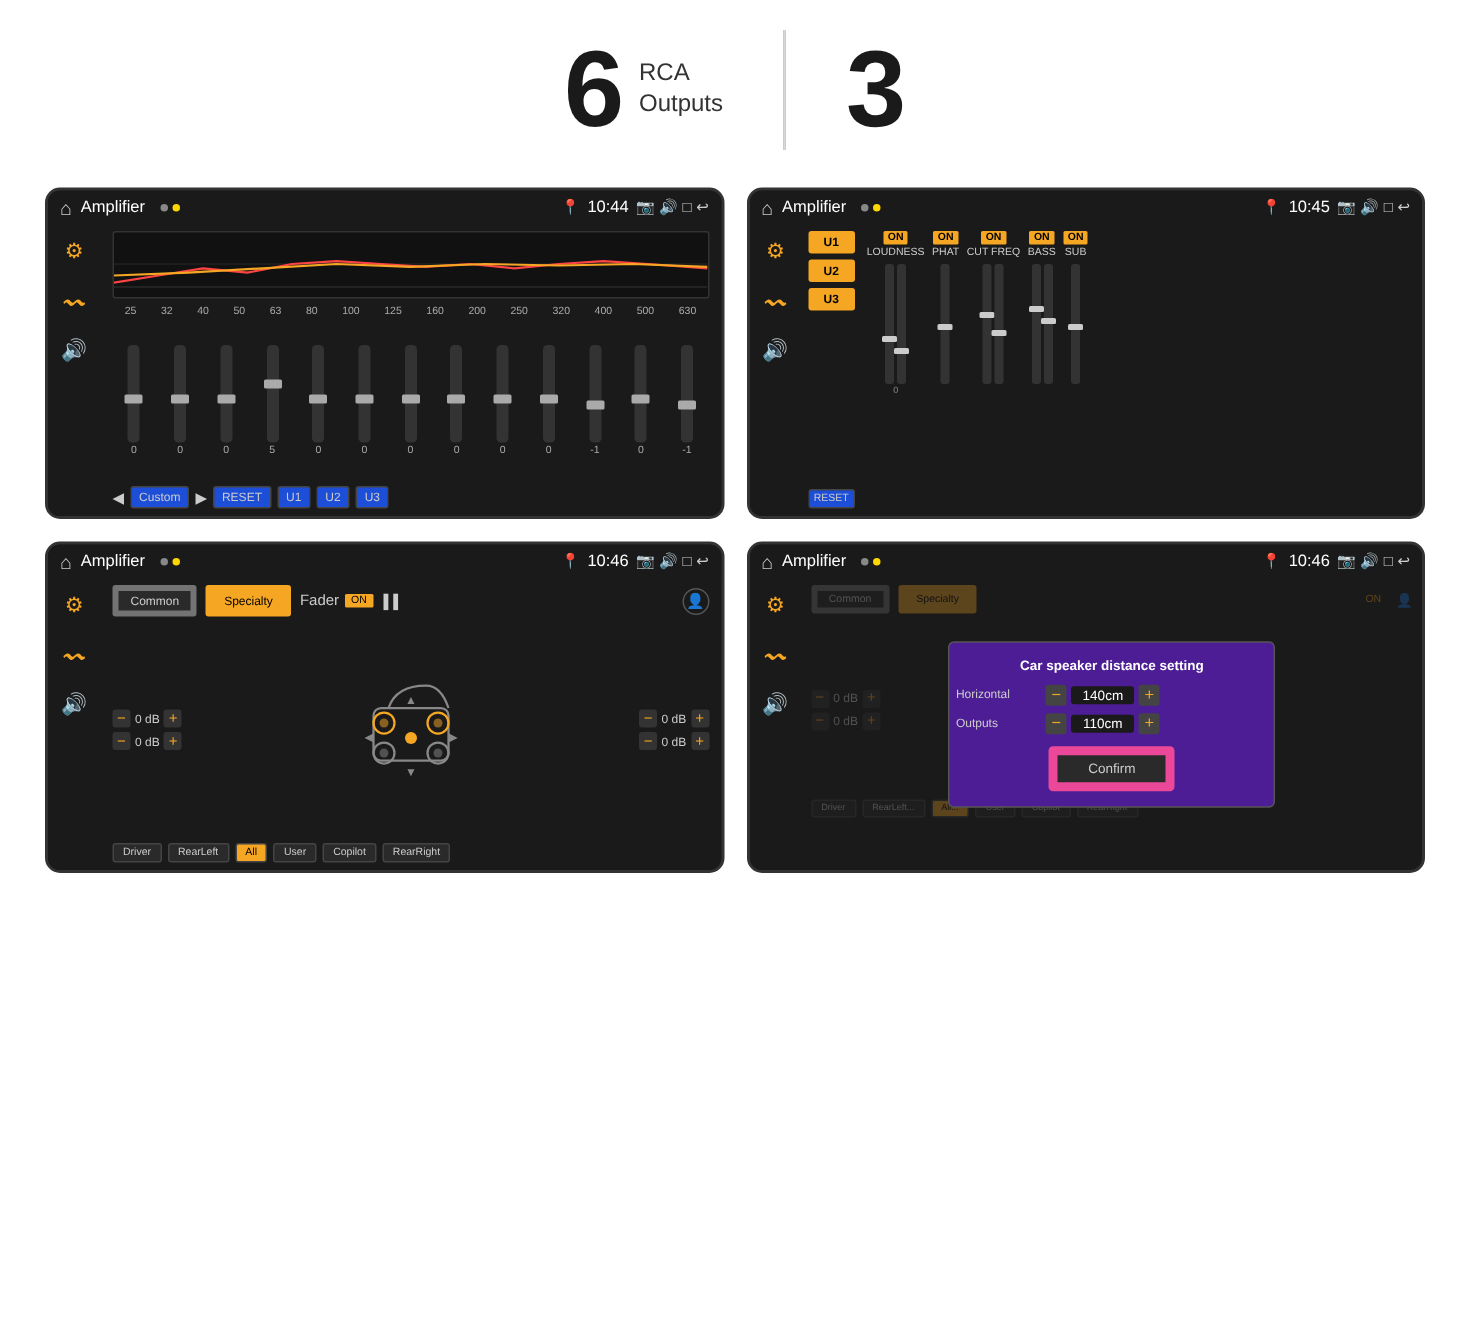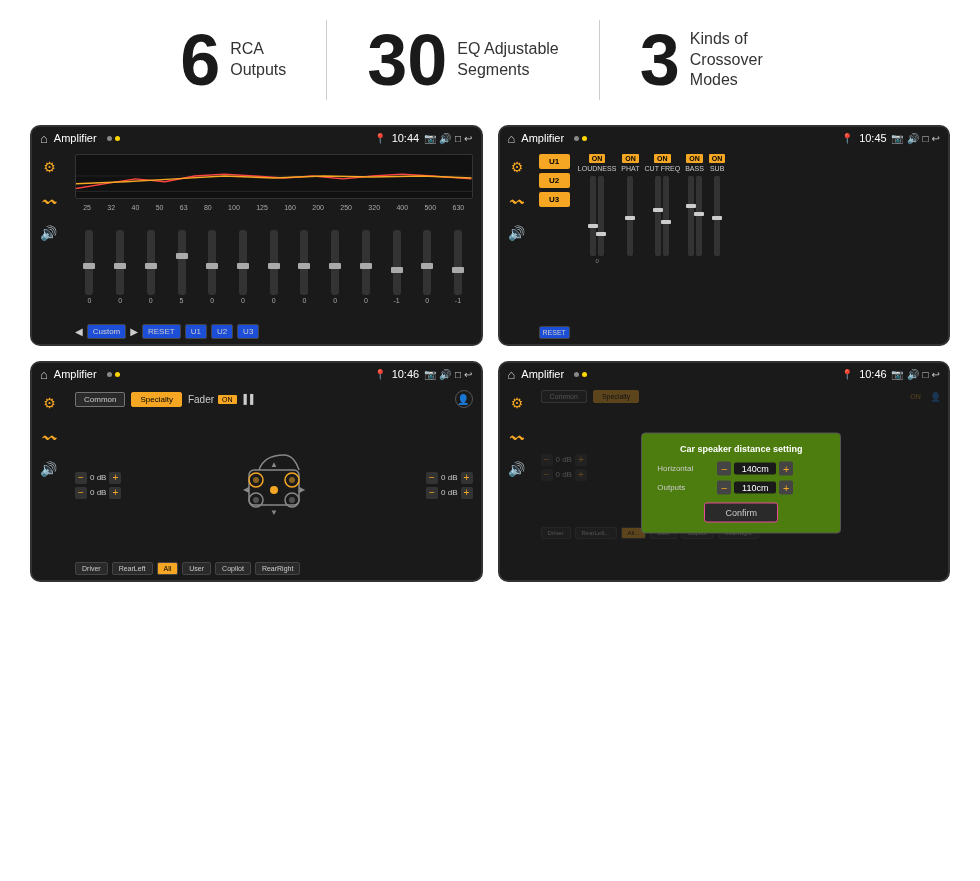--- a/index.html
+++ b/index.html
@@ -296,21 +296,21 @@
       flex-direction: column;
       gap: 4px;
     }
 
     .tab-btn {
       font-size: 8px;
       padding: 2px 8px;
       border-radius: 2px;
       background: #2a2a2a;
       color: #ccc;
-      border: 1px solid #737373;
+      border: 4px solid #737373;
     }
 
     .tab-btn.active {
       background: #f5a623;
       color: #000;
       border-color: #f5a623;
     }
 
     .fader-label {
       font-size: 10px;
@@ -403,25 +403,25 @@
     .dialog-main {
       flex: 1;
       position: relative;
     }
 
     .dialog-overlay {
       position: absolute;
       top: 50%;
       left: 50%;
       transform: translate(-50%, -50%);
-      background: #4d7c0f;
+      background: #4c1d95;
       border: 1px solid #555;
       border-radius: 4px;
-      padding: 10px 15px;
-      width: 200px;
+      padding: 10px 4px;
+      width: 218px;
       z-index: 10;
     }
 
     .dialog-title {
       font-size: 9px;
       color: #fff;
       text-align: center;
       margin-bottom: 8px;
       font-weight: bold;
     }
@@ -471,21 +471,21 @@
       justify-content: center;
       margin-top: 8px;
     }
 
     .confirm-btn {
       background: #2a2a2a;
       color: #ccc;
       font-size: 9px;
       padding: 4px 20px;
       border-radius: 3px;
-      border: 1px solid #ec4899;
+      border: 6px solid #ec4899;
     }
 
     .fader-header-row {
       display: flex;
       align-items: center;
       gap: 6px;
     }
 
     .fader-icon-right {
       margin-left: auto;
@@ -505,28 +505,23 @@
 
 <div class="page-wrapper">
 
 
   <div class="stats-row">
     <div class="stat-item">
       <span class="stat-number">6</span>
       <span class="stat-label">RCA<br>Outputs</span>
     </div>
     <div class="stat-divider"></div>
-    <div class="stat-item">
-      <span class="stat-number">30</span>
-      <span class="stat-label">EQ Adjustable<br>Segments</span>
-    </div>
     <div class="stat-divider"></div>
     <div class="stat-item">
       <span class="stat-number">3</span>
-      <span class="stat-label">Kinds of<br>Crossover Modes</span>
     </div>
   </div>
 
   <div class="screens-grid">
 
     <div class="screen-container">
       <div class="status-bar">
         <span class="home-icon">⌂</span>
         <span class="app-name">Amplifier</span>
         <div class="dots">

